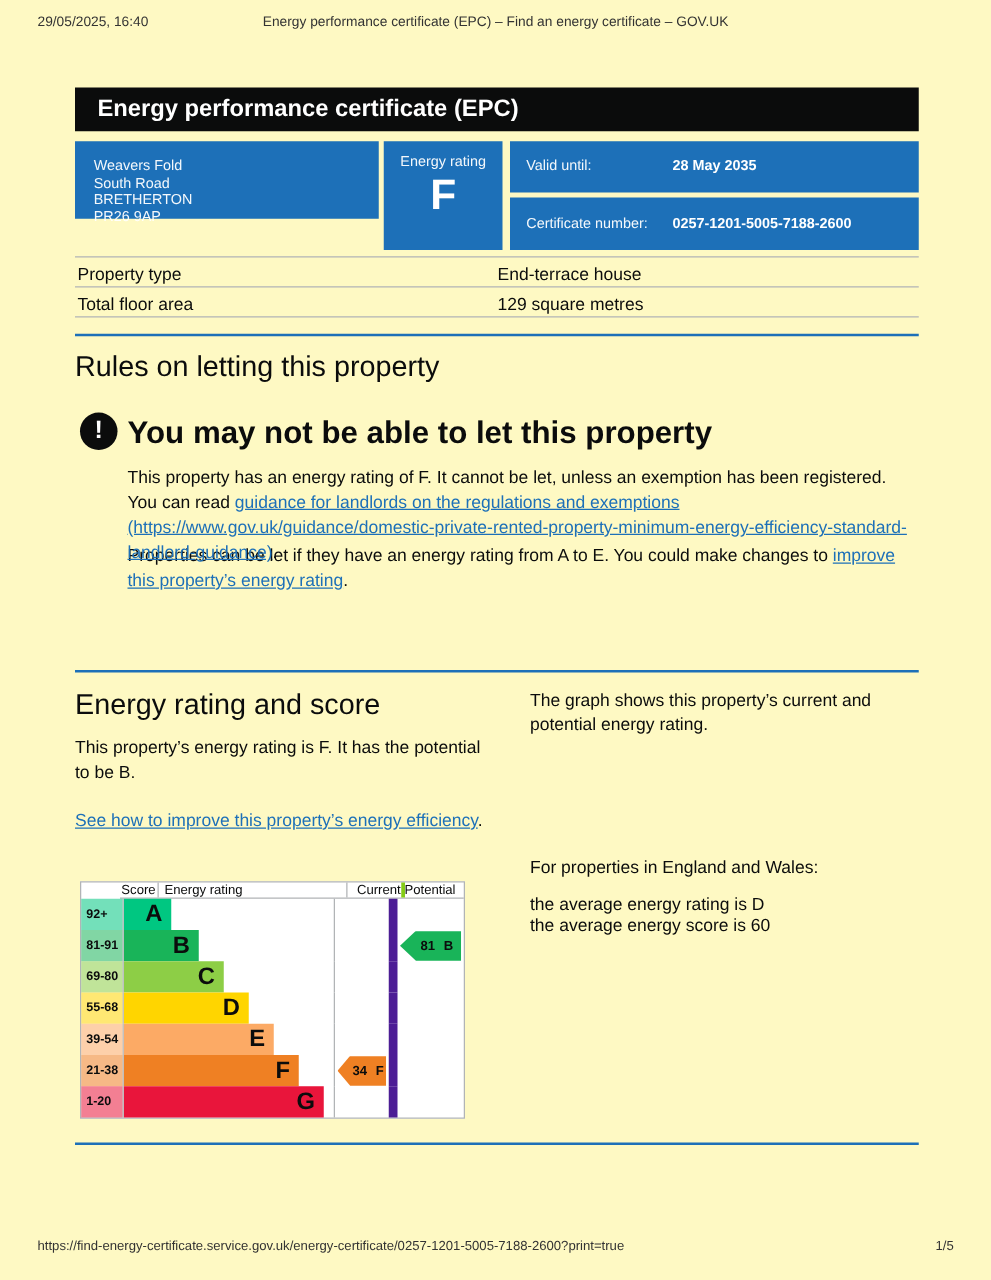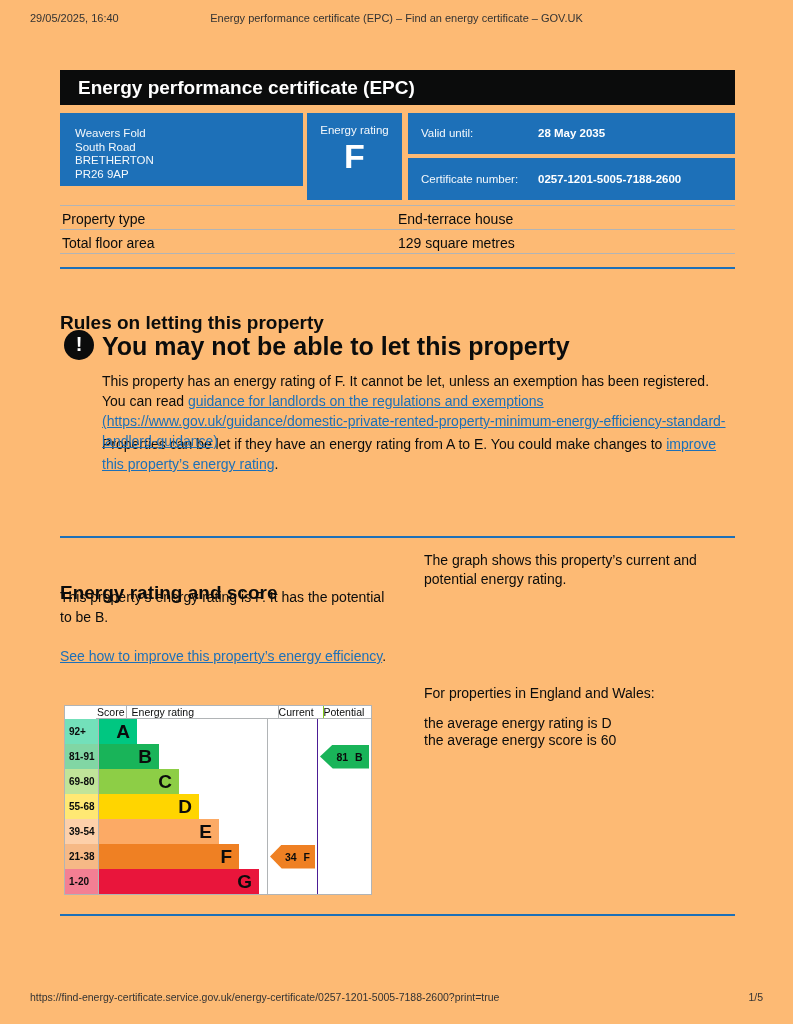--- a/index.html
+++ b/index.html
@@ -1,58 +1,58 @@
 <!DOCTYPE html>
 <html><head>
 <meta charset="utf-8">
 <style>
   * { margin:0; padding:0; box-sizing:border-box; }
   html,body { background:#ffffff; }
   .page {
-    position:relative; width:793px; height:1024px; background:#fdba74;
+    position:relative; width:793px; height:1024px; background:#fef9c3;
     font-family:"Liberation Sans","DejaVu Sans",sans-serif; color:#0b0c0c;
     overflow:hidden; margin:0 auto;
   }
   .abs { position:absolute; }
   a.link { color:#1d70b8; text-decoration:underline; cursor:pointer; }
 
   
   .print-date { left:30px; top:12px; font-size:11px; color:#333; }
   .print-title { left:0; right:0; top:12px; text-align:center; font-size:11px; color:#333; }
   .footer-url { left:30px; top:991px; font-size:10.5px; color:#333;text-align:right; }
   .page-number { right:30px; top:991px; font-size:10.5px; color:#333; }
 
   
   .banner { left:60px; top:70px; width:675px; height:35px; background:#0b0c0c;
     color:#fff; font-size:19px; font-weight:bold; line-height:35px; padding-left:18px; }
 
   
   .blue-box { background:#1d70b8; color:#fff; }
-  .address-box { left:60px; top:113px; width:243px; height:73px; padding:14px 15px;
+  .address-box { left:60px; top:113px; width:243px; height:62px; padding:14px 15px;
     font-size:11.5px; line-height:13.5px; color:rgba(255,255,255,.95); }
   .rating-box { left:307px; top:113px; width:95px; height:87px; text-align:center; }
   .rating-box .lbl { margin-top:11px; font-size:11.5px; color:rgba(255,255,255,.95); }
   .rating-box .big { font-size:34px; font-weight:bold; line-height:40px; color:#fff; }
   .info-box { left:408px; width:327px; height:41px; font-size:11.5px; }
   .info-box .lbl { position:absolute; left:13px; top:0; line-height:41px; color:rgba(255,255,255,.95); }
   .info-box .val { position:absolute; left:130px; top:0; line-height:41px; font-weight:bold; color:#fff; }
   .valid-box { top:113px; }
   .cert-box  { top:158px; height:42px; }
   .cert-box .lbl, .cert-box .val { line-height:42px; }
 
   
   .prop-table { left:60px; top:205px; width:675px; border-top:1px solid #b1b4b6; }
   .prop-row { position:relative; height:24px; border-bottom:1px solid #b1b4b6; font-size:14px; }
   .prop-row .plabel { position:absolute; left:2px; top:5px;text-align:center; }
   .prop-row .pvalue { position:absolute; left:338px; top:5px; }
 
   .hr-blue { left:60px; width:675px; height:2px; background:#1d70b8; }
   .hr1 { top:267px; } .hr2 { top:536px; } .hr3 { top:914px; }
 
-  .h2 { font-size:19px; font-weight:bold; color:#0b0c0c;margin-top:32px; }
+  .h2 { font-size:23px; font-weight:normal; color:#0b0c0c; }
   .rules-title { left:60px; top:280px; }
 
   
   .warn-icon { left:64px; top:330px; width:30px; height:30px; border-radius:50%;
     background:#0b0c0c; color:#fff; font-size:20px; font-weight:bold;
     text-align:center; line-height:29px; }
   .warn-title { left:102px; top:332px; font-size:25px; font-weight:bold; }
   .warn-body { left:102px; width:634px; font-size:14px; line-height:20px; }
   .warn-p1 { top:371px; }
   .warn-p2 { top:434px; }
@@ -66,33 +66,33 @@
   .r-p { font-size:14px; line-height:19px; }
   .r-p1 { top:551px; } .r-p2 { top:609px; } .r-p3 { top:684px; } .r-p4 { top:715px; line-height:17px; }
   .b { font-weight:bold; }
 
   
   .chart { left:64px; top:705px; width:308px; border:1px solid #b1b4b6; background:#fff; }
   .chart-header { display:flex; height:13px; border-bottom:1px solid #b1b4b6;
     font-size:10.5px; font-weight:normal; line-height:12px;margin-left:31px; }
   .ch-score { width:34px; text-align:center; border-right:1px solid #b1b4b6; }
   .ch-rating { width:169px; padding-left:5px; border-right:1px solid #b1b4b6; }
-  .ch-current { width:50px; text-align:left; border-right:1px solid #84cc16; }
+  .ch-current { width:50px; text-align:right; border-right:3px solid #84cc16; }
   .ch-potential { width:53px; text-align:left; }
   .chart-row { display:flex; height:25px; }
   .score-cell { position:relative; width:34px; border-right:1px solid #b1b4b6; }
   .score-cell .bg { position:absolute; inset:0; opacity:.55; }
   .score-cell .sl { position:relative; display:block; font-size:10px; font-weight:bold;
     line-height:25px; padding-left:4px; }
   .rating-cell { width:169px; border-right:1px solid #b1b4b6; }
   .bar { height:25px; color:#0b0c0c; font-size:19px; font-weight:bold; line-height:25px;
     text-align:right; padding-right:7px; }
   .r0 .bar{width:38px} .r1 .bar{width:60px} .r2 .bar{width:80px} .r3 .bar{width:100px}
   .r4 .bar{width:120px} .r5 .bar{width:140px} .r6 .bar{width:160px}
-  .current-cell { position:relative; width:50px; border-right:1px solid #4c1d95; }
+  .current-cell { position:relative; width:50px; border-right:7px solid #4c1d95; }
   .potential-cell { position:relative; width:53px; }
   .arrow { position:absolute; top:50%; transform:translateY(-50%); left:2px; right:2px; height:24px;
     clip-path:polygon(0 50%, 26% 0, 100% 0, 100% 100%, 26% 100%);
     font-size:10.5px; font-weight:bold; color:#0b0c0c;
     display:flex; align-items:center; justify-content:center; padding-left:10px; word-spacing:4px; }
 </style>
 </head>
 <body>
 
 <div class="page">

